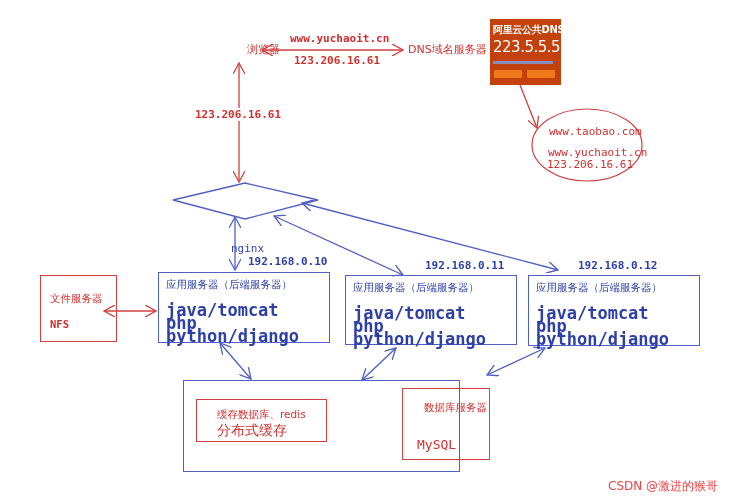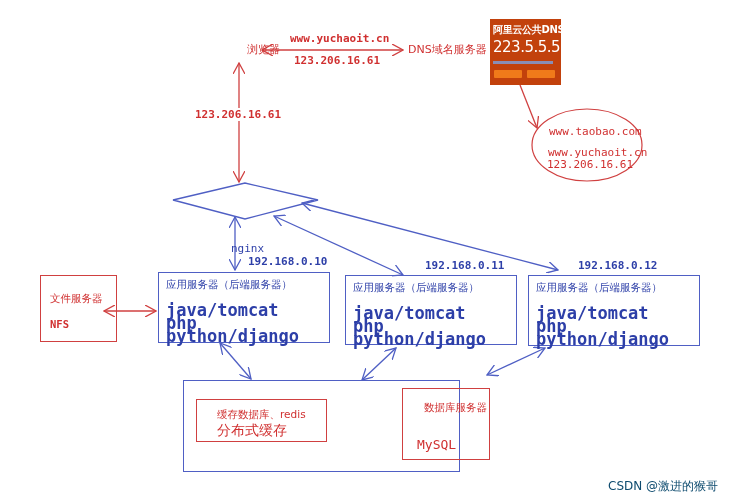--- a/index.html
+++ b/index.html
@@ -15,21 +15,21 @@
   .app-title { position: absolute; left: 7px; top: 5px; font-family: "DejaVu Sans", sans-serif; font-size: 10.5px; color: #2d3fa8; white-space: nowrap; }
   .app-stack { position: absolute; left: 7px; top: 31px; font-size: 17px; color: #2d3fa8; font-weight: bold; line-height: 13px; white-space: nowrap; }
   .app-stack div { height: 13px; }
   .dns-card { position: absolute; left: 490px; top: 19px; width: 71px; height: 66px; background: #c2410c; box-sizing: border-box; }
   .dns-card .t1 { position: absolute; left: 3px; top: 4px; font-family: "DejaVu Sans", sans-serif; font-size: 10px; color: #fff; font-weight: bold; white-space: nowrap; letter-spacing: -0.3px; }
   .dns-card .t2 { position: absolute; left: 3px; top: 19px; font-family: "DejaVu Sans", sans-serif; font-size: 15px; color: #fff; font-weight: normal; white-space: nowrap; letter-spacing: -0.5px; }
   .dns-card .t3 { position: absolute; left: 3px; top: 42px; width: 60px; height: 3px; background: #8a8db5; }
   .dns-card .b1, .dns-card .b2 { position: absolute; top: 51px; width: 28px; height: 8px; background: #f07a1a; border-radius: 1px; }
   .dns-card .b1 { left: 4px; }
   .dns-card .b2 { left: 37px; }
-  .watermark { position: absolute; left: 608px; top: 478px; font-family: "DejaVu Sans", sans-serif; font-size: 12px; color: #0c4a6e; white-space: nowrap; }
+  .watermark { position: absolute; left: 608px; top: 478px; font-family: "DejaVu Sans", sans-serif; font-size: 12px; color: #ef4444; white-space: nowrap; }
 </style>
 </head>
 <body>
 
 <svg id="diagram" viewBox="0 0 735 500" xmlns="http://www.w3.org/2000/svg">
   <defs>
     <marker id="ar" viewBox="0 0 12 12" refX="11" refY="6" markerWidth="12" markerHeight="12" orient="auto-start-reverse" markerUnits="userSpaceOnUse">
       <path d="M0,0 L11,6 L0,12" fill="none" stroke="#d04040" stroke-width="1.3"></path>
     </marker>
     <marker id="ab" viewBox="0 0 12 12" refX="11" refY="6" markerWidth="12" markerHeight="12" orient="auto-start-reverse" markerUnits="userSpaceOnUse">

